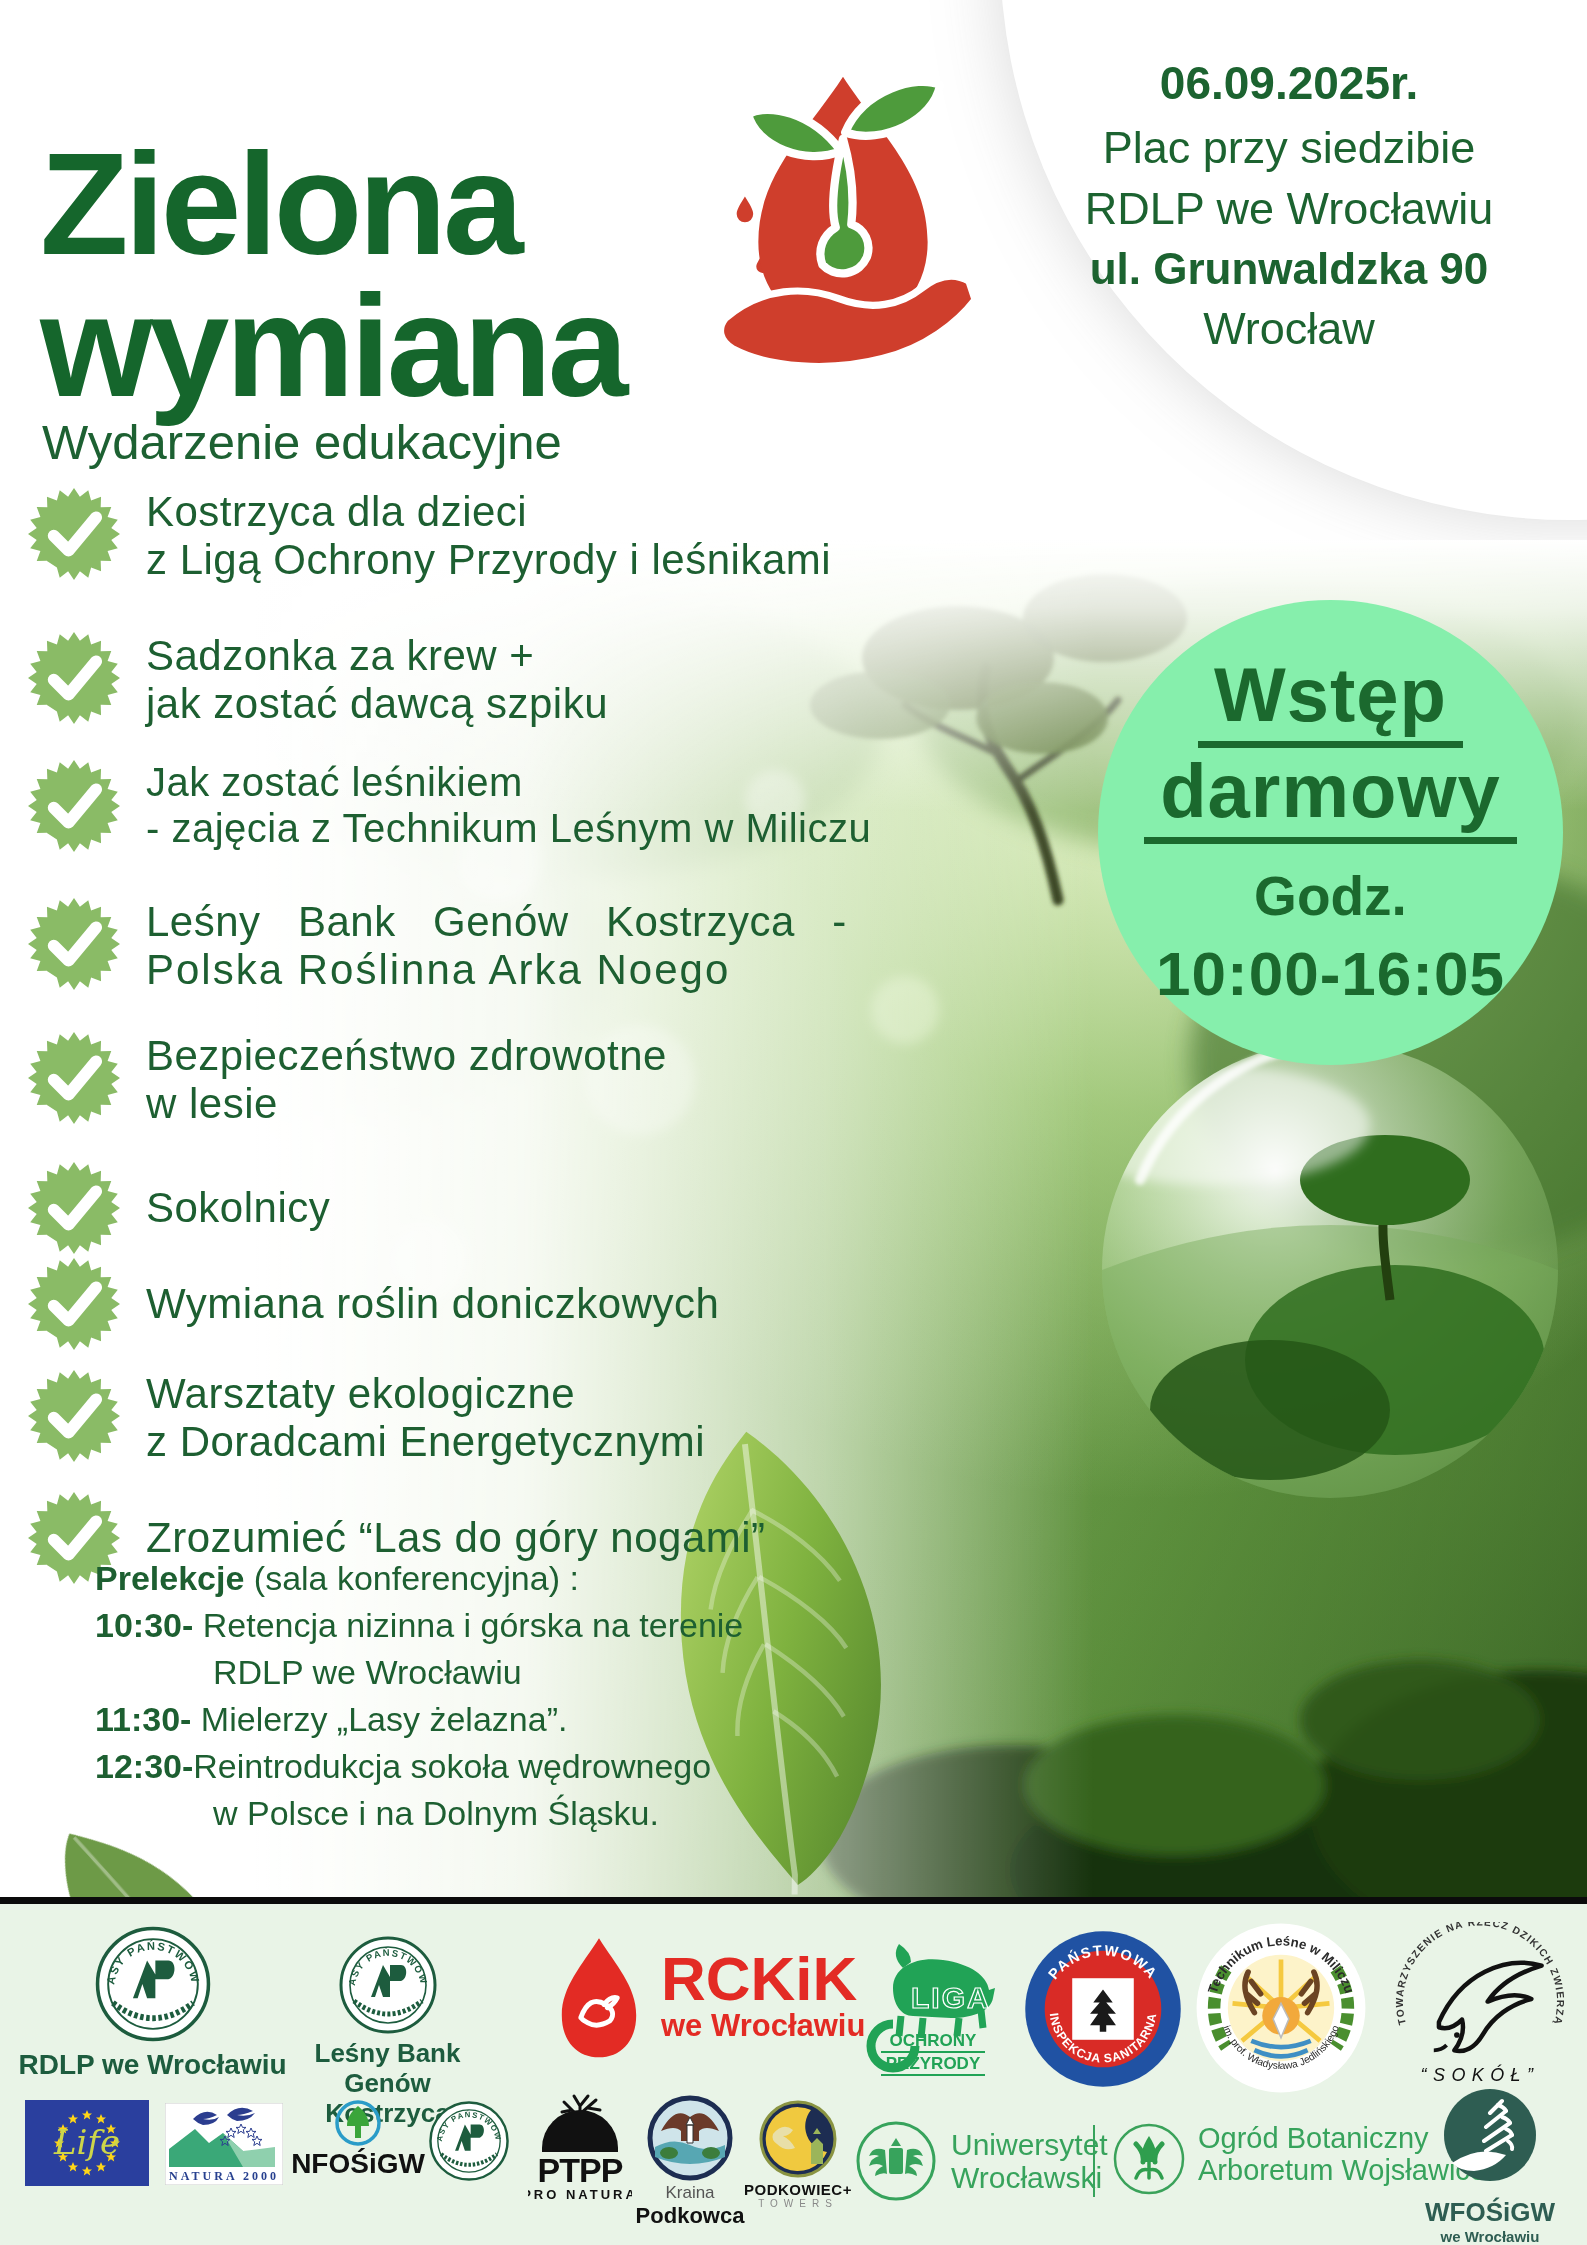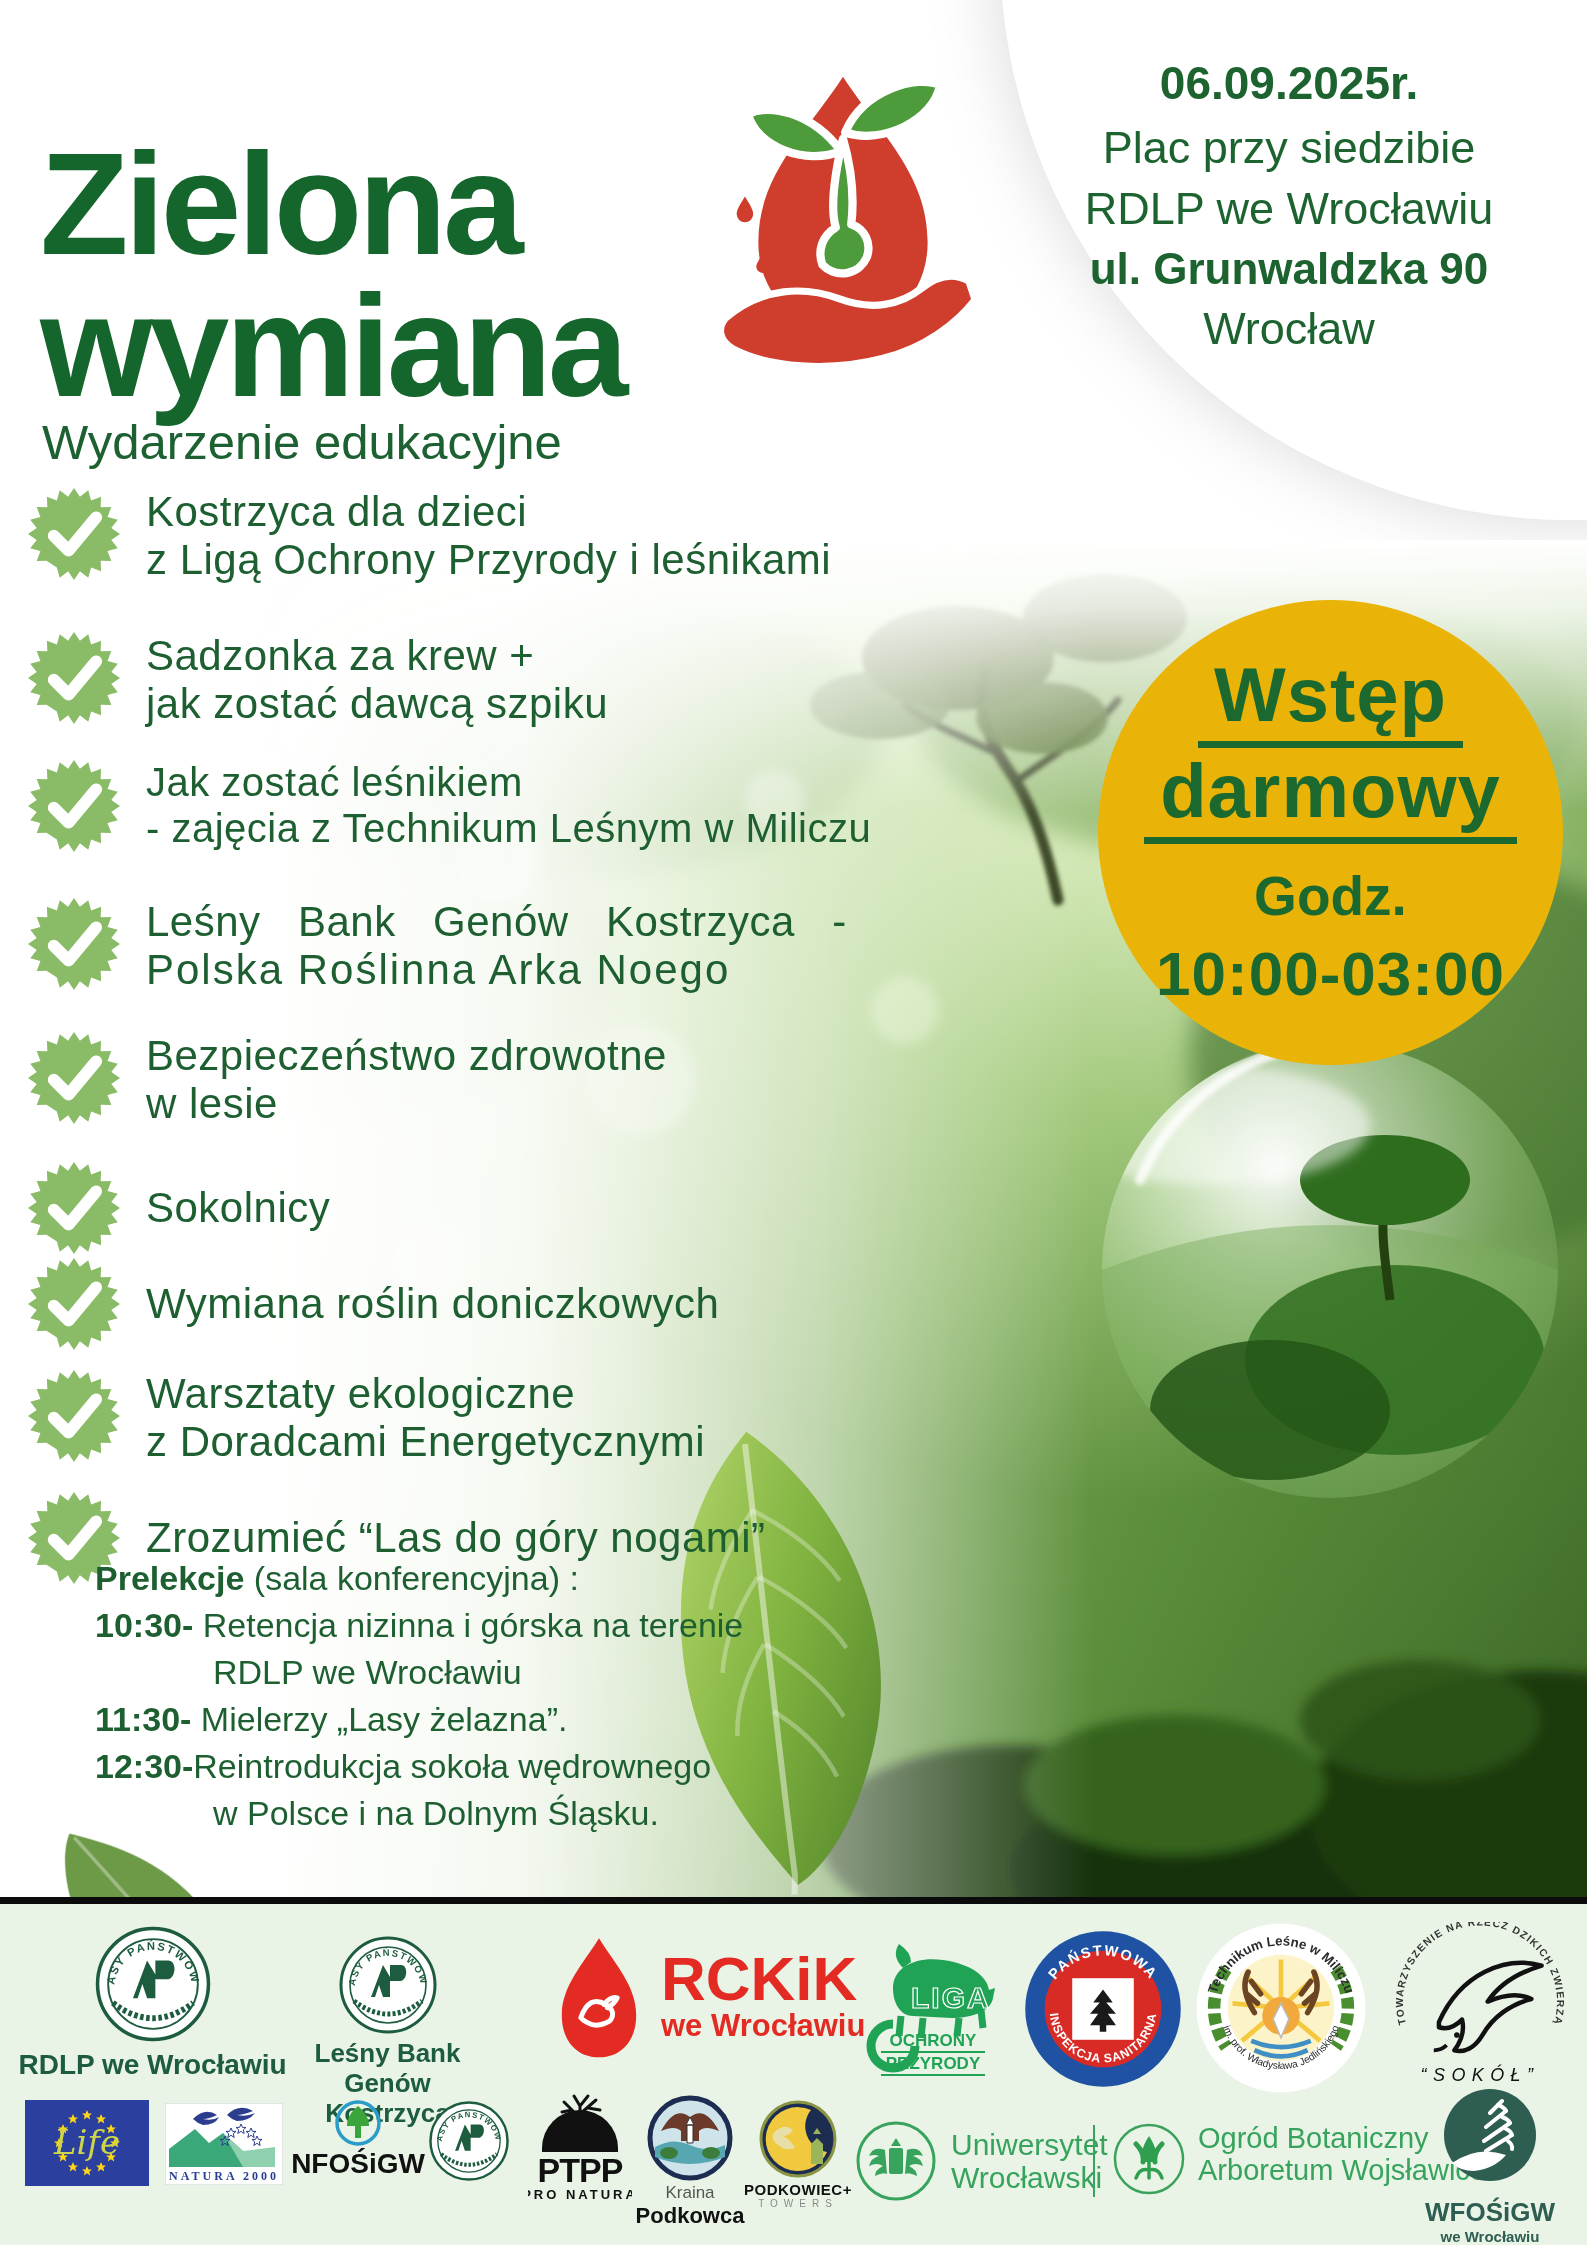--- a/index.html
+++ b/index.html
@@ -36,21 +36,21 @@
 
   
   .ck-item{position:absolute;left:28px;display:flex;align-items:flex-start;gap:26px;}
   .ck-badge{width:92px;height:92px;flex:none;}
   .ck-text{font-size:42px;color:#1d5f31;line-height:1.14;letter-spacing:.5px;}
   .ck-single .ck-text{padding-top:22px;}
   .ck-spread{word-spacing:.6em;}
 
   
   .admission{position:absolute;left:1098px;top:600px;width:465px;height:465px;border-radius:50%;
-    background:#eab308;display:flex;flex-direction:column;align-items:center;
+    background:#86efac;display:flex;flex-direction:column;align-items:center;
     padding-top:52px;box-sizing:border-box;color:#1b692e;}
   .admission .w{font-size:76px;font-weight:800;letter-spacing:1px;
     border-bottom:7px solid #1b692e;padding:0 16px 4px;line-height:1.12;}
   .admission .godz{font-size:55px;font-weight:800;margin-top:20px;}
   .admission .hours{font-size:62px;font-weight:800;margin-top:10px;letter-spacing:1px;}
 
   
   .lectures{position:absolute;left:95px;top:1555px;width:660px;color:#1d5f31;font-size:34px;line-height:1.38;}
   .lectures b{font-weight:800;}
   .lect-cont{padding-left:118px;}
@@ -272,21 +272,21 @@
         <use href="#seal-burst" fill="#8abb66"></use>
         <path d="M28,52 L44,68 L74,32" stroke="#fff" stroke-width="13" fill="none" stroke-linecap="round" stroke-linejoin="round"></path>
       </svg>
     <div class="ck-text"><span>Zrozumieć “Las do góry nogami”</span></div>
   </div>
 
   <div class="admission">
     <div class="w">Wstęp</div>
     <div class="w">darmowy</div>
     <div class="godz">Godz.</div>
-    <div class="hours">10:00-03:00</div>
+    <div class="hours">10:00-16:05</div>
   </div>
 
   <div class="lectures">
     <div><b>Prelekcje</b><span> (sala konferencyjna) :</span></div>
     <div><b>10:30-</b><span> Retencja nizinna i górska na terenie</span></div>
     <div class="lect-cont">RDLP we Wrocławiu</div>
     <div><b>11:30-</b><span> Mielerzy „Lasy żelazna”.</span></div>
     <div><b>12:30-</b><span>Reintrodukcja sokoła wędrownego</span></div>
     <div class="lect-cont">w Polsce i na Dolnym Śląsku.</div>
   </div>

